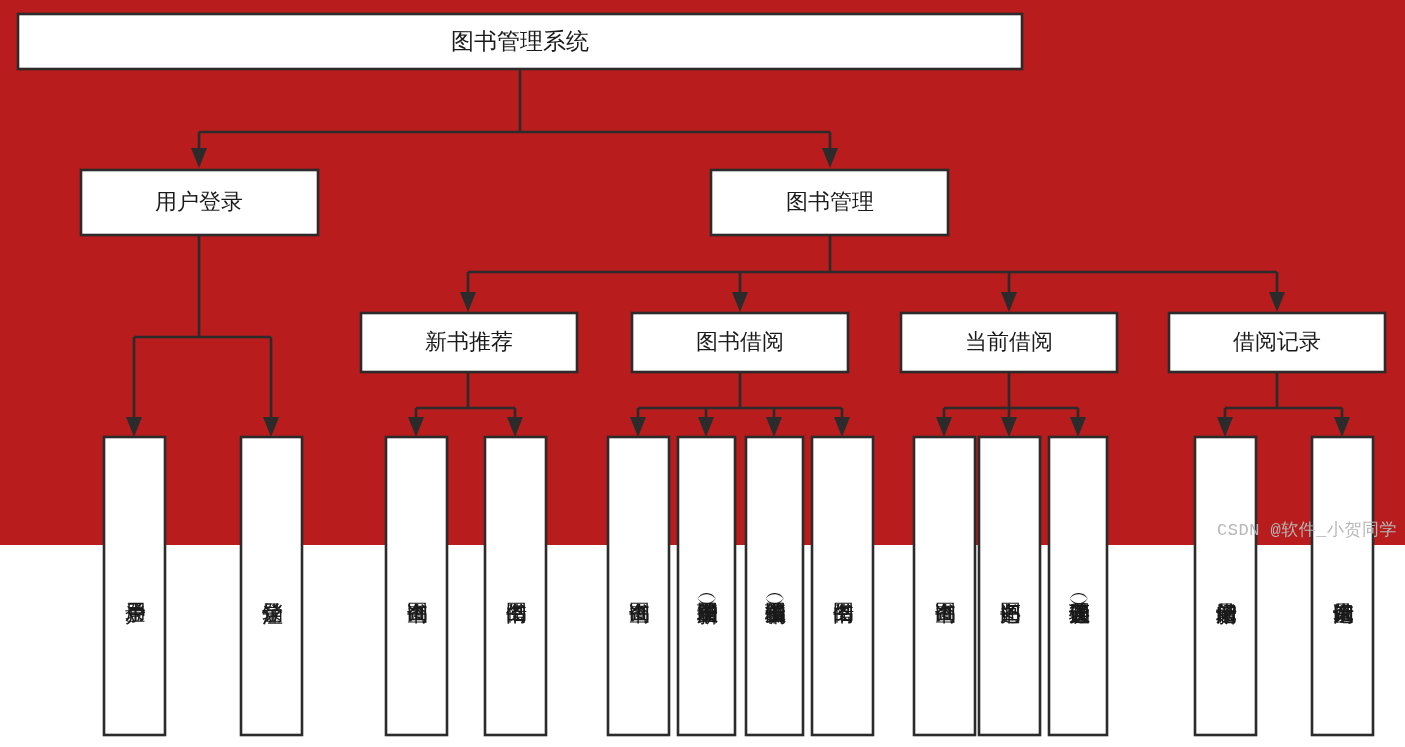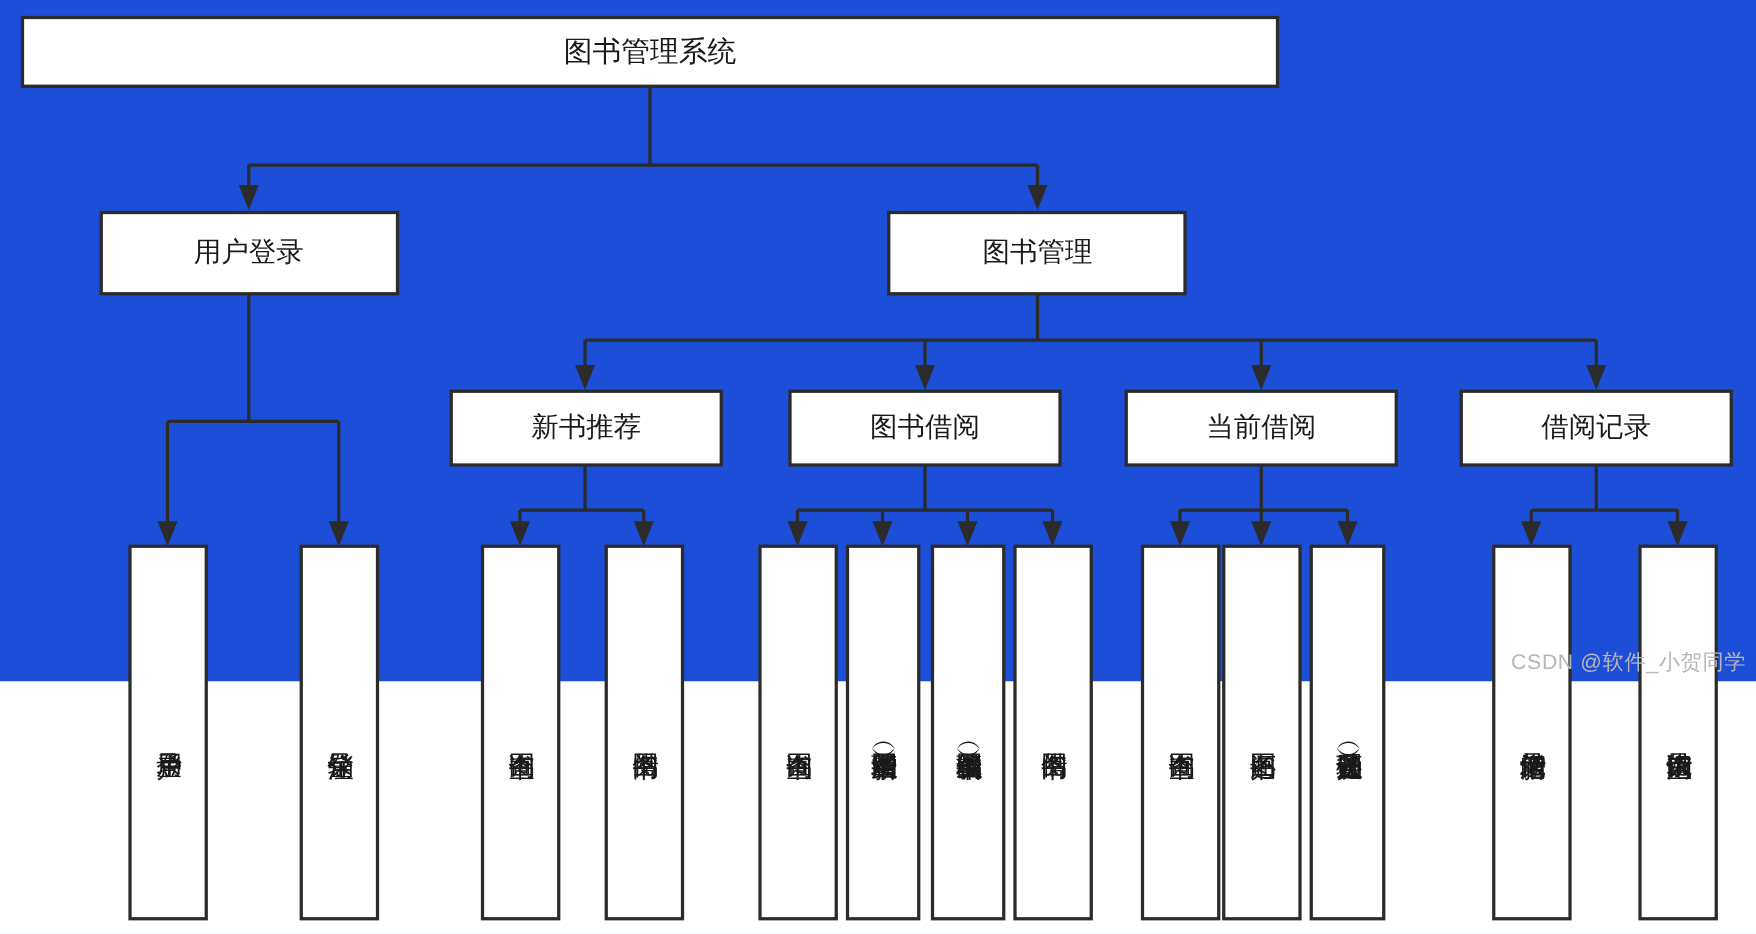--- a/index.html
+++ b/index.html
@@ -10,21 +10,21 @@
   body {
     width: 1405px;
     height: 747px;
     font-family: "Liberation Sans", "DejaVu Sans", sans-serif;
     overflow: hidden;
   }
   #diagram-root {
     position: relative;
     width: 1405px;
     height: 545px;
-    background: #1d4ed8;
+    background: #b91c1c;
   }
   svg#tree-svg {
     position: absolute;
     left: 0;
     top: 0;
     width: 1405px;
     height: 747px;
     display: block;
   }
   .node-box {
@@ -54,21 +54,21 @@
     stroke-linecap: butt;
   }
   .arrow-head {
     fill: #2b2b2b;
     stroke: none;
   }
   .watermark {
     position: absolute;
     right: 8px;
     bottom: 4px;
-    font-family: Liberation Sans, sans-serif;
+    font-family: Liberation Mono, monospace;
     font-size: 17px;
     color: #b6b6b6;
     white-space: nowrap;
     letter-spacing: 0.5px;
     user-select: none;
   }
 </style>
 </head>
 <body>
 

